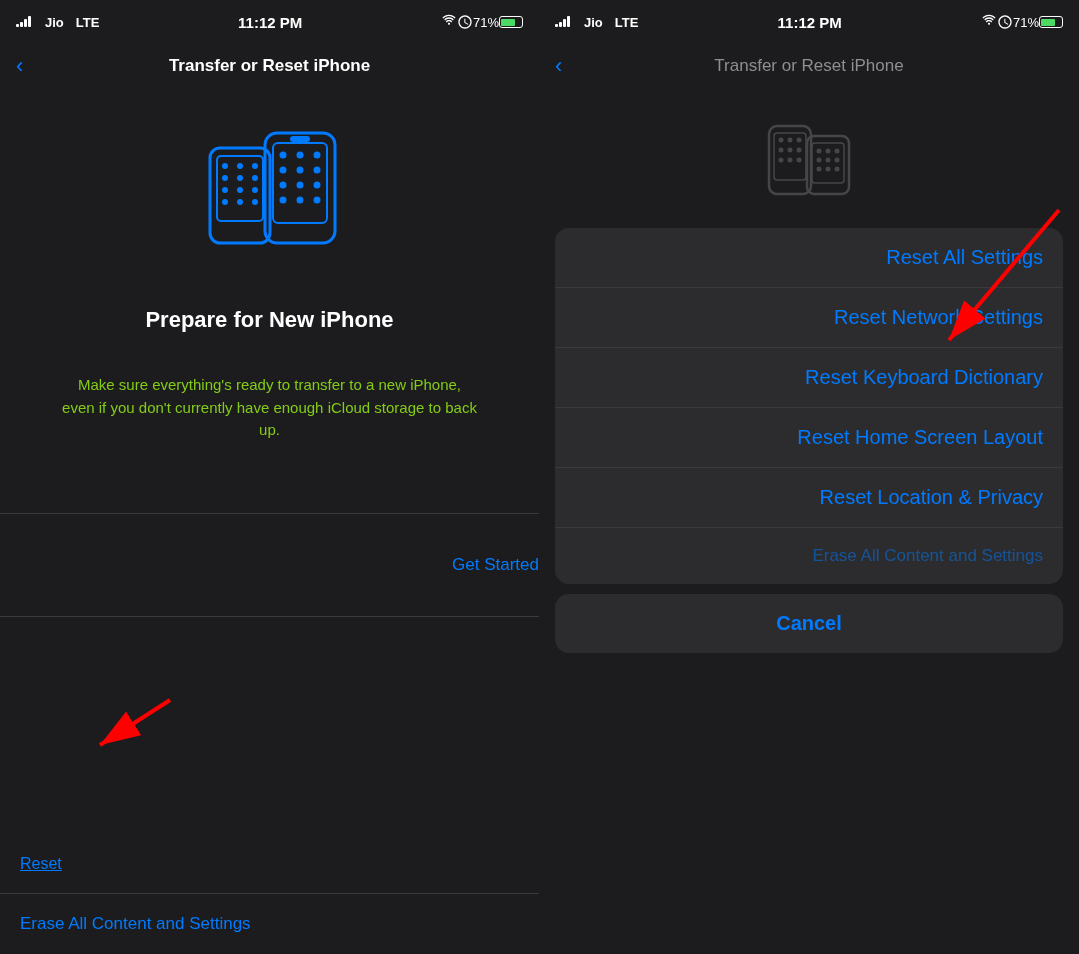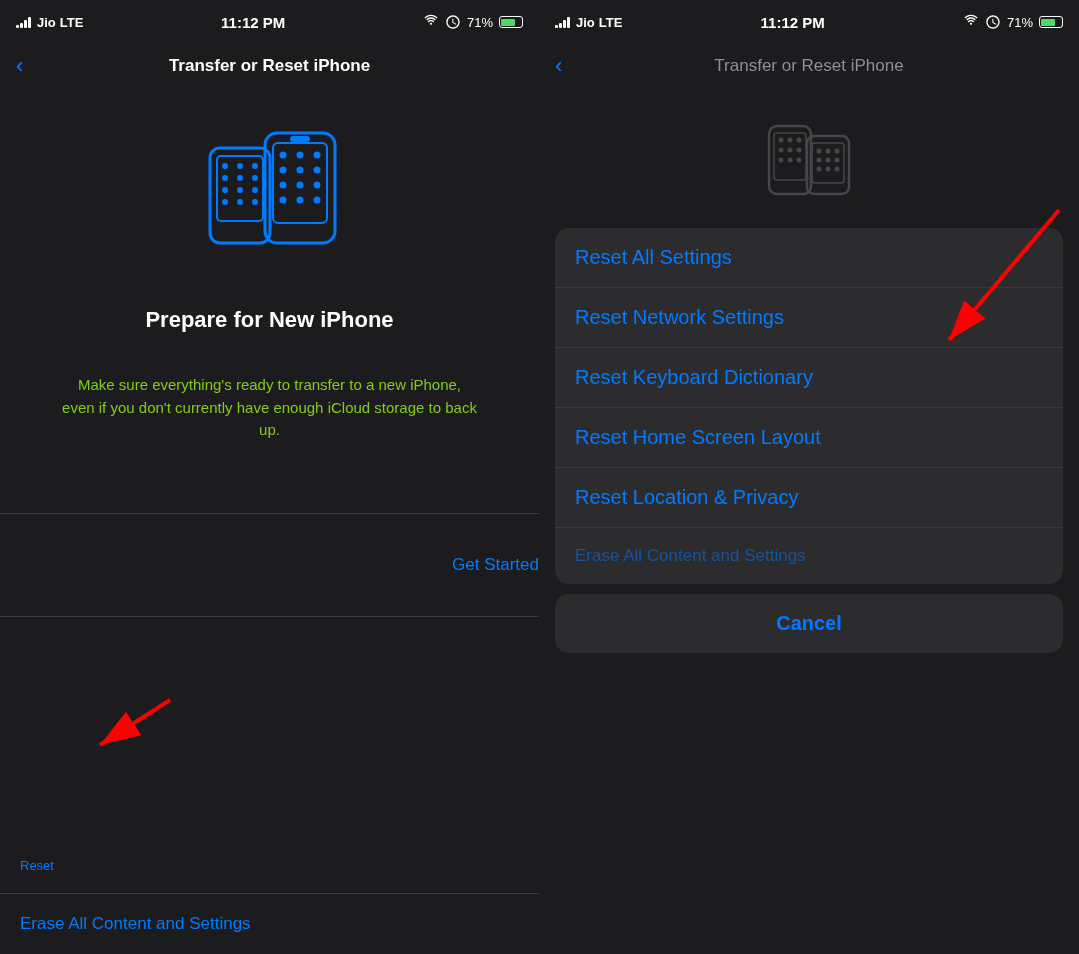--- a/index.html
+++ b/index.html
@@ -36,22 +36,22 @@
       height: 44px;
       display: flex;
       align-items: center;
       justify-content: space-between;
       padding: 0 16px;
       background: #1c1c1e;
     }
 
     .status-left {
       display: flex;
-      align-items: center;
-      gap: 4px;
+      align-items: flex-start;
+      gap: 12px;
       font-size: 13px;
       font-weight: 600;
       color: white;
     }
 
     .signal-bars {
       display: flex;
       align-items: flex-end;
       gap: 1px;
       height: 12px;
@@ -60,21 +60,20 @@
 
     .signal-bar {
       width: 3px;
       background: white;
       border-radius: 1px;
     }
 
     .status-right {
       display: flex;
       align-items: center;
-      gap: 6px;
       font-size: 13px;
       color: white;
     }
 
     .battery-body {
       width: 24px;
       height: 12px;
       border: 1.5px solid white;
       border-radius: 3px;
       position: relative;
@@ -189,27 +188,28 @@
       width: 100%;
       height: 1px;
       background: #3a3a3c;
     }
 
     .left-bottom {
       background: #1c1c1e;
     }
 
     .reset-btn {
-      font-size: 13px;
+      font-size: 16px;
       color: #007aff;
       font-weight: 400;
       padding: 20px 20px;
       cursor: pointer;
       display: flex;
       align-items: center;
+      text-decoration: underline;
     }
 
     .erase-btn {
       font-size: 17px;
       color: #007aff;
       padding: 20px 20px;
       cursor: pointer;
       border-top: 1px solid #3a3a3c;
     }
 
@@ -234,21 +234,21 @@
       background: #2c2c2e;
       border-radius: 14px;
       overflow: hidden;
       margin: 0 16px;
     }
 
     .reset-menu-item {
       padding: 18px 20px;
       font-size: 20px;
       color: #007aff;
-      text-align: left;
+      text-align: right;
       cursor: pointer;
       border-bottom: 1px solid #3a3a3c;
     }
 
     .reset-menu-item:last-child {
       border-bottom: none;
     }
 
     .erase-item {
       color: #007aff;

